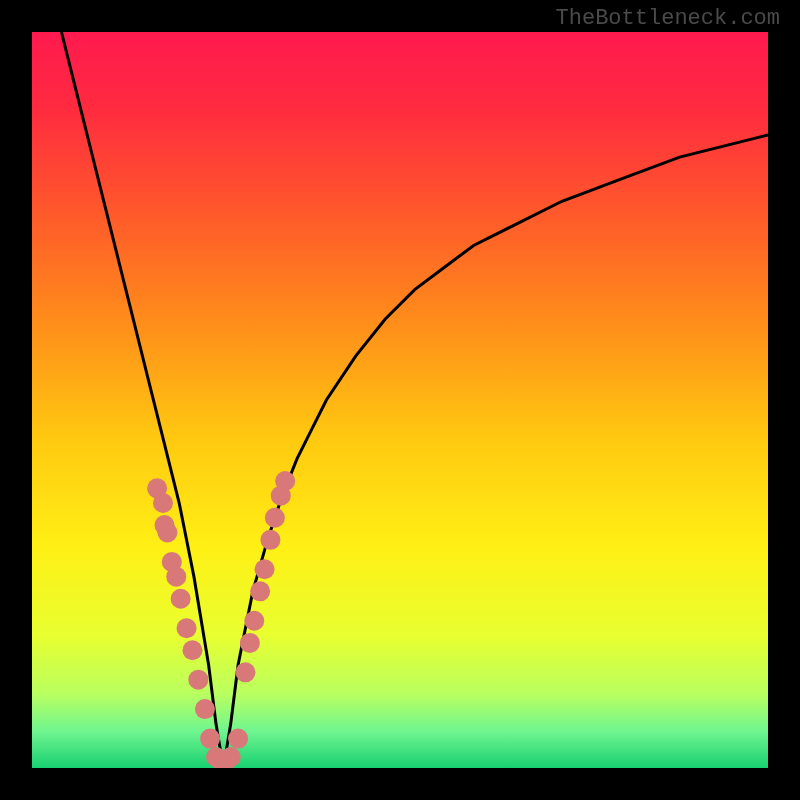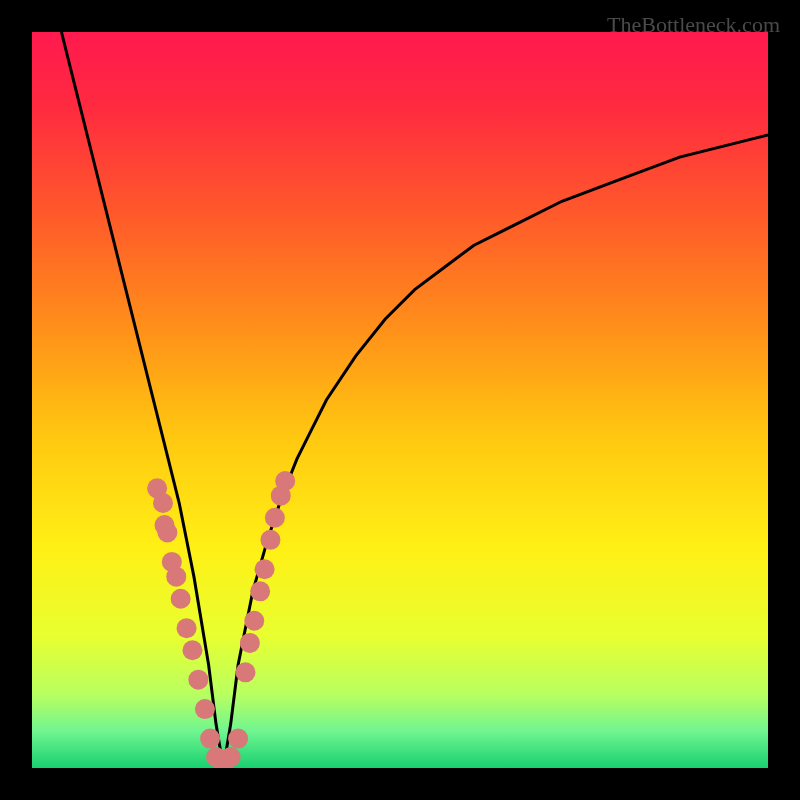--- a/index.html
+++ b/index.html
@@ -22,26 +22,26 @@
   .plot-area {
     position: absolute;
     top: 32px;
     left: 32px;
     width: 736px;
     height: 736px;
     overflow: hidden;
   }
   .watermark {
     position: absolute;
-    top: 12px;
+    top: 6px;
     right: 20px;
     color: #4a4a4a;
     font-size: 22px;
     font-weight: 500;
-    font-family: Liberation Serif, serif;
+    font-family: Liberation Mono, monospace;
     z-index: 10;
   }
   svg {
     display: block;
   }
 </style>
 </head>
 <body>
 
 <div class="frame"></div>

